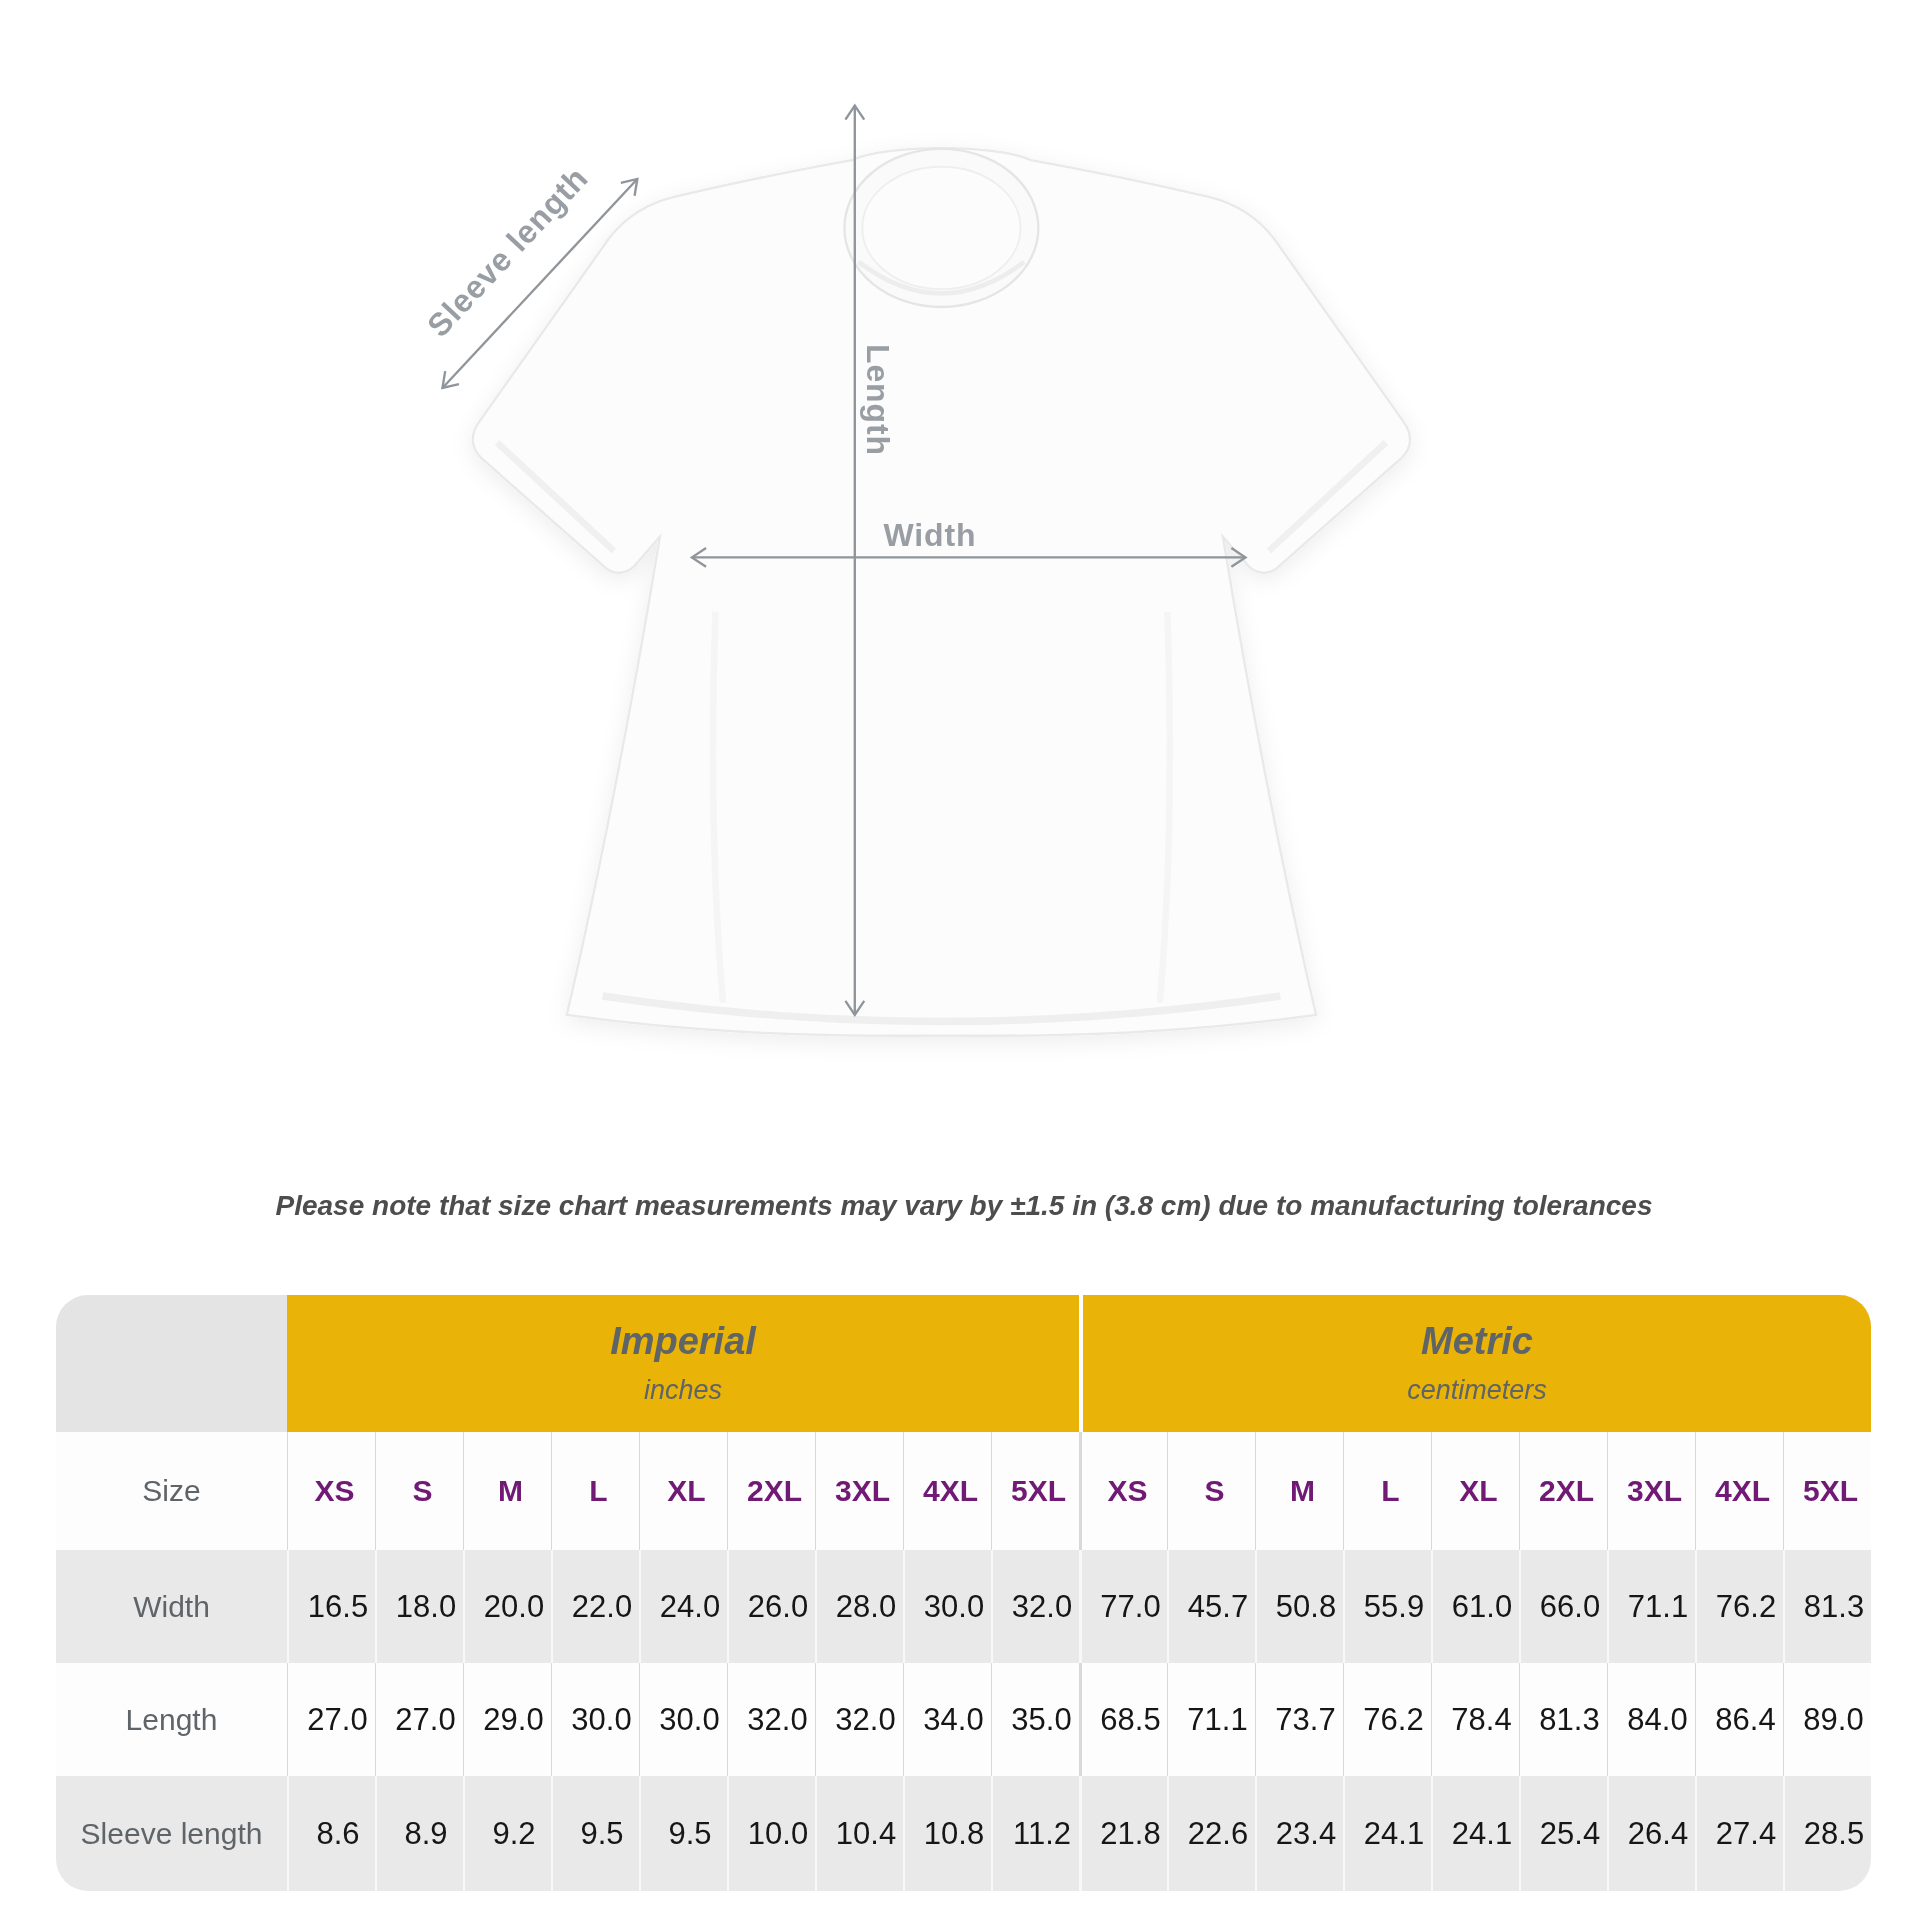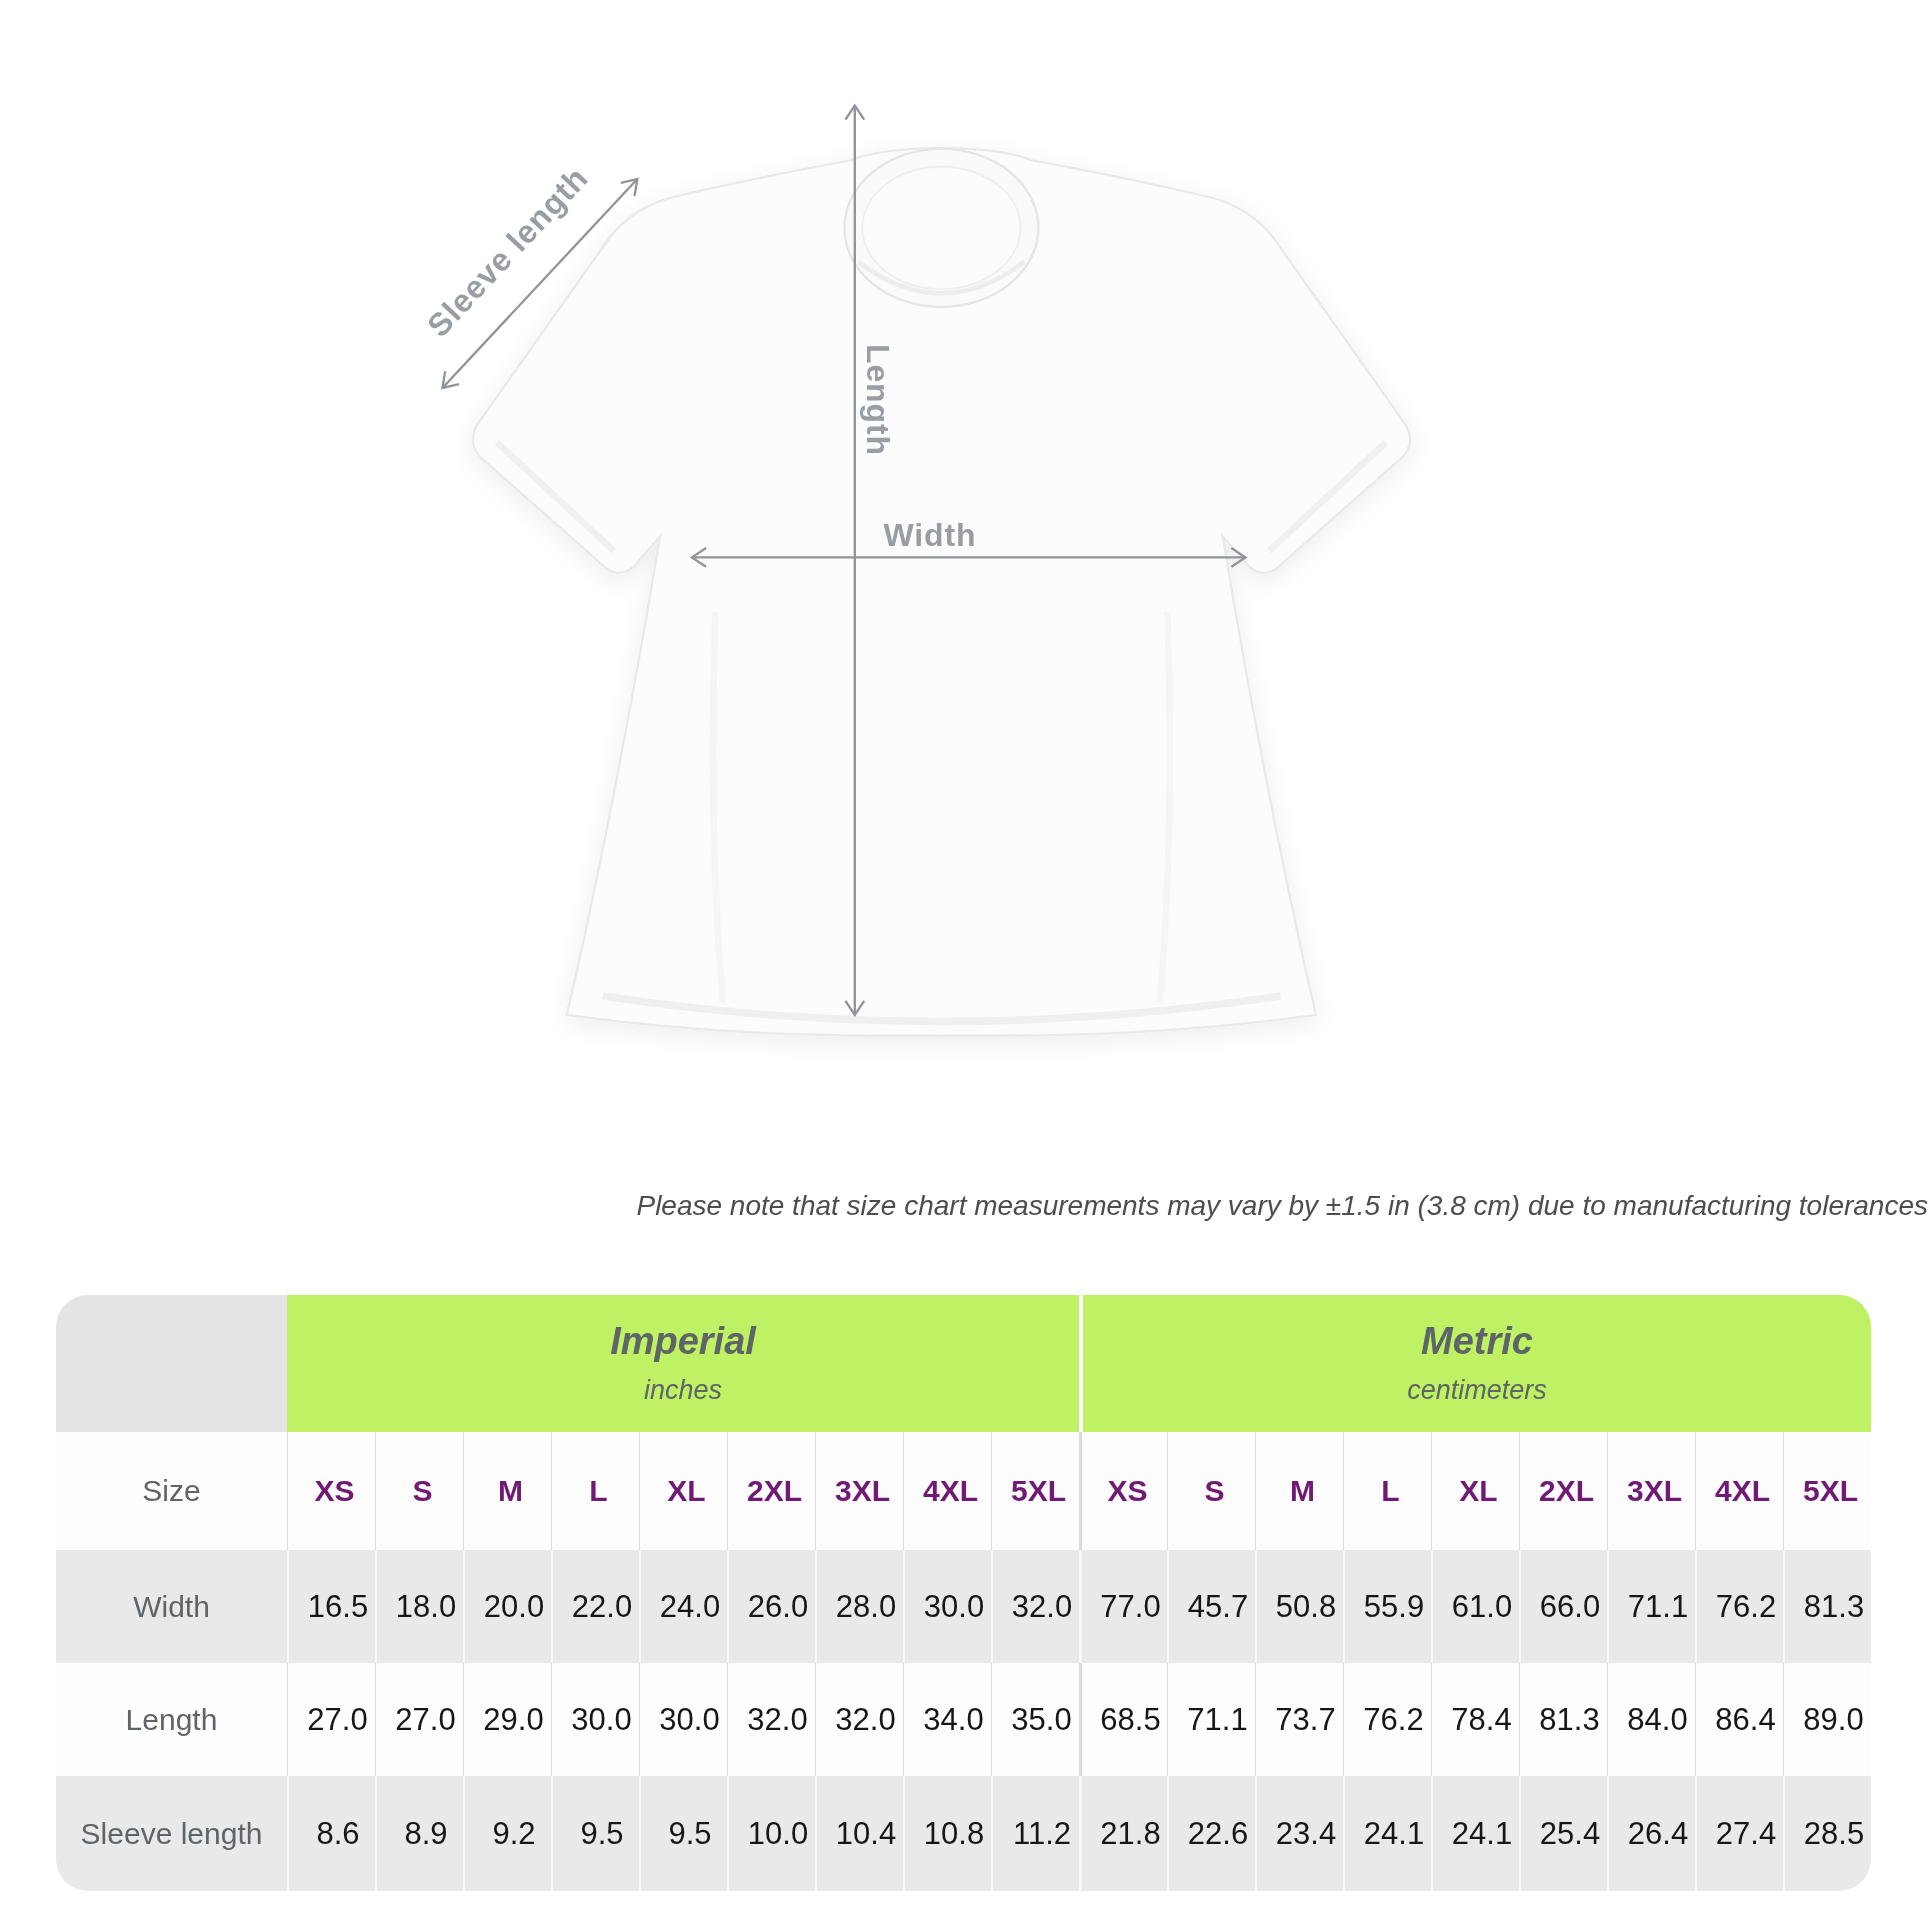--- a/index.html
+++ b/index.html
@@ -26,36 +26,36 @@
   .lbl-width{left:930px;top:535px;transform:translate(-50%,-50%);}
   
   .page-title{
     position:absolute;left:0;top:1126px;width:100%;
     text-align:center;
     font-size:51px;font-weight:bold;color:#333639;
     letter-spacing:0.5px;
   }
   .page-subtitle{
     position:absolute;left:0;top:1190px;width:100%;
-    text-align:right;
-    font-size:28px;font-style:italic;color:#4d4d4d;
+    text-align:center;
+    font-size:28px;font-style:italic;color:#4d4d4d;font-weight:bold;
   }
   
   .size-table{
     position:absolute;left:56px;top:1295px;width:1815px;height:596px;
     border-radius:32px;overflow:hidden;
   }
   .trow{display:grid;grid-template-columns:231px repeat(18,1fr);}
   .trow .cell{
     display:flex;flex-direction:column;align-items:center;justify-content:center;
     box-sizing:border-box;
   }
   
   .band{height:137px;grid-template-columns:231px repeat(2,1fr);background:#e4e4e4;}
-  .band .group{background:#bef264;}
+  .band .group{background:#eab308;}
   .band .group.metric{border-left:4.7px solid #ffffff;}
   .band .gname{font-size:38px;font-weight:bold;font-style:italic;color:#5e6467;line-height:1.1;}
   .band .gsub{font-size:27px;font-style:italic;color:#5e6467;margin-top:12px;}
   
   .hdr{height:118px;background:#fdfdfd;}
   .hdr .cell{border-left:1.9px solid #d9d9d9;}
   .hdr .cell:first-child{border-left:none;}
   .hdr .colhead{font-size:30px;font-weight:bold;color:#701a75;padding-left:6px;}
   .rowlabel{font-size:30px;font-weight:normal;color:#5e6467;}
   

